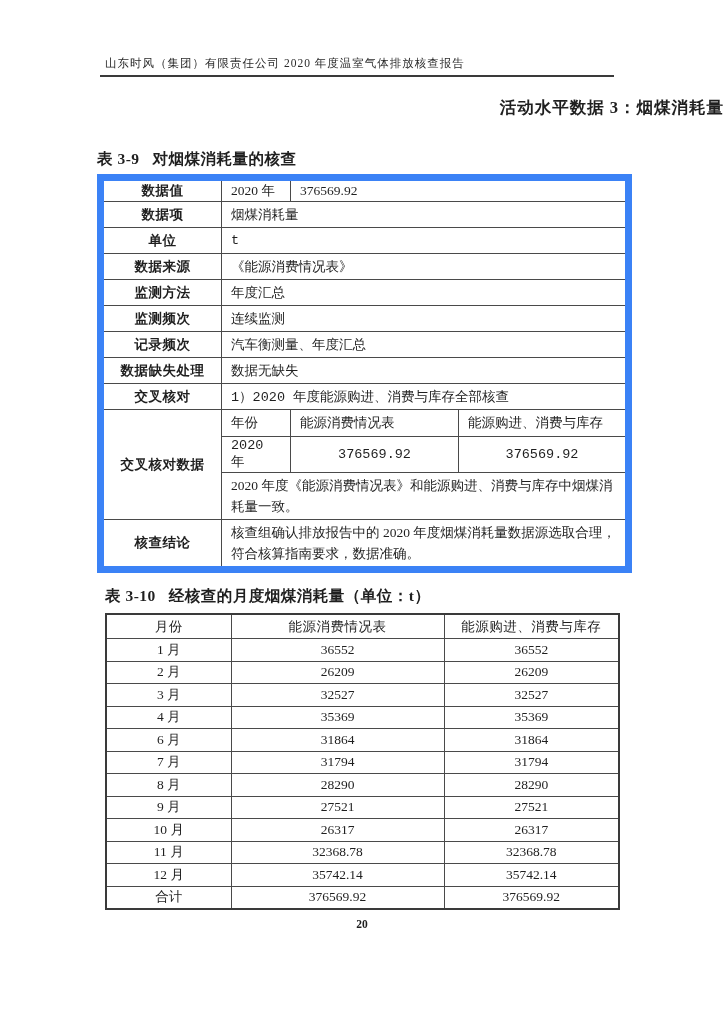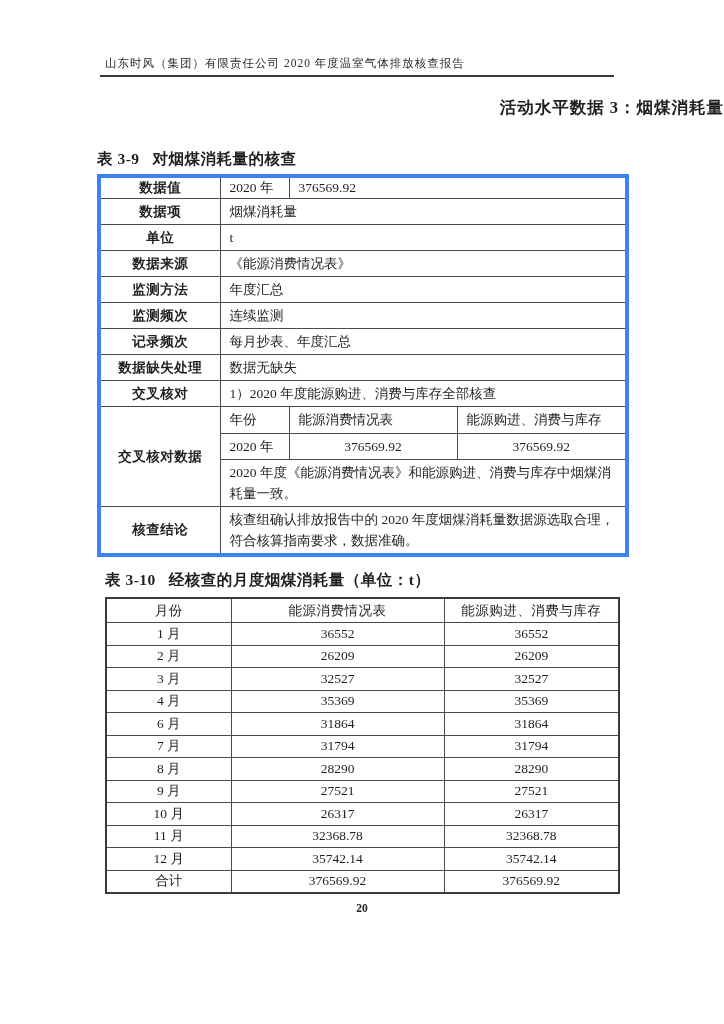--- a/index.html
+++ b/index.html
@@ -46,35 +46,35 @@
   }
   .cap9  { margin: 30px 0 0 97px;  width: 528px; }
   .cap10 { margin: 13px 0 0 105px; width: 513px; }
   .cap-gap { display: inline-block; width: 13px; }
   
   table.t9 {
     margin: 6px 1px 0 97px;
     width: 528px;
     border-collapse: collapse;
     table-layout: fixed;
-    border: 4px solid #3b82f6;
+    border: 7px solid #3b82f6;
   }
   table.t9 td {
     border: 1px solid #4a4a4a;
     font-size: 13.5px;
     vertical-align: middle;
     padding: 0;
     overflow: hidden;
   }
   table.t9 td.lbl { font-weight: bold; text-align: center; letter-spacing: 0.5px; }
   table.t9 td.val { text-align: left; padding: 1px 6px 1px 9px; }
   table.t9 td.ctr { text-align: center; }
   table.t9 td.wrap { line-height: 21px; padding-top: 2px; padding-bottom: 2px; }
   tr.h22 { height: 22px; }
-  tr.h26 { height: 26px; }
+  tr.h26 { height: 26px; font-family: Liberation Mono, monospace; }
   tr.h27 { height: 27px; }
   tr.h45 { height: 45px; }
   
   table.t10 {
     margin: 8px 0 0 105px;
     width: 513px;
     border-collapse: collapse;
     table-layout: fixed;
     border: 2px solid #3a3a3a;
   }
@@ -139,21 +139,21 @@
     <tr class="h26">
       <td class="lbl">监测方法</td>
       <td class="val" colspan="3">年度汇总</td>
     </tr>
     <tr class="h26">
       <td class="lbl">监测频次</td>
       <td class="val" colspan="3">连续监测</td>
     </tr>
     <tr class="h26">
       <td class="lbl">记录频次</td>
-      <td class="val" colspan="3">每月抄表、年度汇总</td>
+      <td class="val" colspan="3">汽车衡测量、年度汇总</td>
     </tr>
     <tr class="h26">
       <td class="lbl">数据缺失处理</td>
       <td class="val" colspan="3">数据无缺失</td>
     </tr>
     <tr class="h26">
       <td class="lbl">交叉核对</td>
       <td class="val" colspan="3">1）2020 年度能源购进、消费与库存全部核查</td>
     </tr>
     <tr class="h27">

